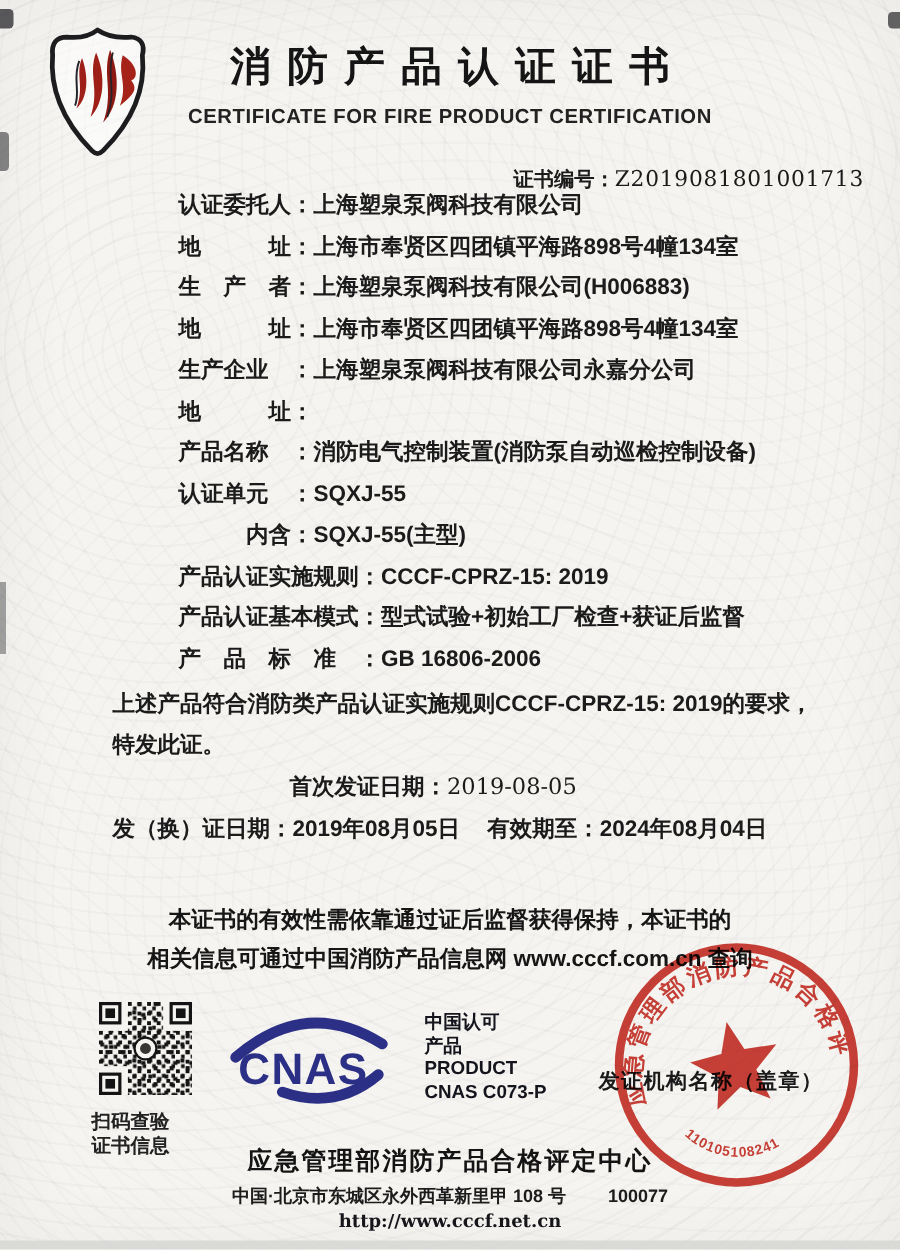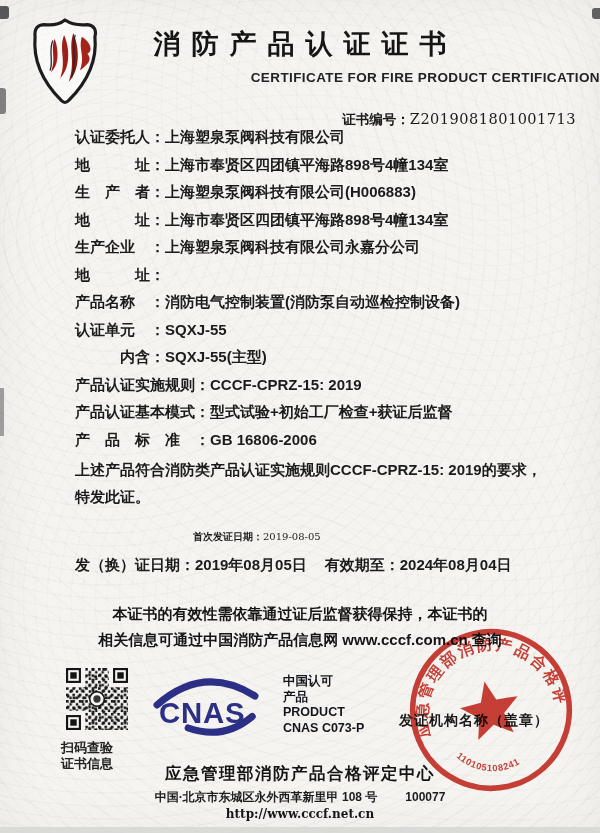--- a/index.html
+++ b/index.html
@@ -10,31 +10,31 @@
       repeating-radial-gradient(circle at 18% 28%, rgba(165,165,178,.07) 0 1.5px, transparent 1.5px 13px),
       repeating-radial-gradient(circle at 82% 12%, rgba(165,165,178,.06) 0 1.5px, transparent 1.5px 15px),
       repeating-radial-gradient(circle at 50% 72%, rgba(165,165,178,.05) 0 1.5px, transparent 1.5px 12px);
     box-shadow: inset 0 0 50px rgba(60,60,70,.06);
     font-family:"Liberation Sans", sans-serif;
     color:#1b1b1b;
   }
   
   .logo{position:absolute;left:22px;top:14px;width:86px;height:98px;}
   .title{padding-top:26px;text-align:center;font-size:27px;font-weight:bold;letter-spacing:11px;color:#151515;text-indent:11px;}
-  .subtitle{margin-top:8px;text-align:right;font-size:13.5px;font-weight:bold;letter-spacing:.4px;color:#222;}
+  .subtitle{margin-top:8px;text-align:center;font-size:13.5px;font-weight:bold;letter-spacing:.4px;color:#222;}
   .certno-line{margin-top:26px;text-align:right;padding-right:24px;font-size:13.5px;font-weight:bold;}
   .certno-line .num{font-family:"DejaVu Serif", serif;font-weight:normal;font-size:14.5px;letter-spacing:.5px;}
   
   .content{position:absolute;top:126px;left:75px;right:48px;}
   .frow{display:flex;margin-bottom:6.5px;line-height:21px;font-size:15px;font-weight:bold;}
-  .frow .flabel{white-space:pre;flex:none;}
+  .frow .flabel{white-space:pre;flex:none;margin-left:44px;}
   .frow .fvalue{flex:1;}
   .frow.indent{padding-left:45px;}
   .statement{margin:3px 0 0 0;font-size:15px;font-weight:bold;line-height:27px;}
-  .date-first{margin-top:16px;padding-left:118px;font-size:10px;font-weight:bold;line-height:21px;}
+  .date-first{margin-top:4px;padding-left:118px;font-size:15px;font-weight:bold;line-height:21px;}
   .date-issue{margin-top:7px;font-size:15px;font-weight:bold;line-height:21px;}
   .date-issue .valid{margin-left:18px;}
   .mono-val{font-family:"DejaVu Serif", serif;font-weight:normal;}
   
   .notice{position:absolute;top:601px;left:0;right:0;text-align:center;font-size:15px;font-weight:bold;line-height:25.5px;color:#161616;}
   
   .qr{position:absolute;left:66px;top:666px;width:62px;height:66px;}
   .qr-caption{position:absolute;left:48px;top:740px;width:78px;text-align:center;font-size:13px;font-weight:bold;line-height:16px;color:#222;}
   .cnas{position:absolute;left:148px;top:672px;width:116px;height:64px;}
   .accred{position:absolute;left:283px;top:674px;font-size:12.5px;font-weight:600;line-height:15.5px;color:#14141c;}

